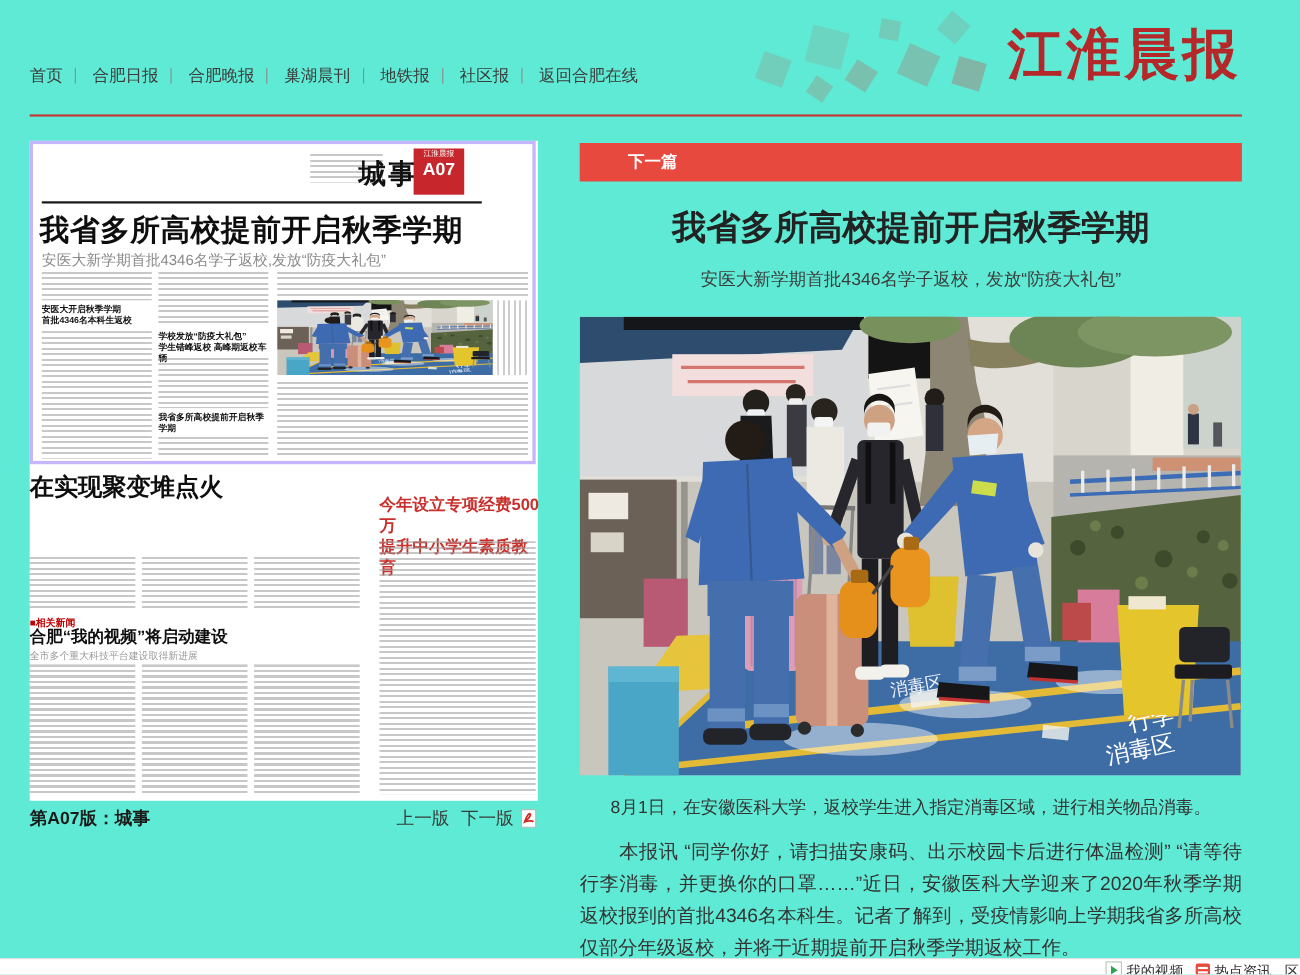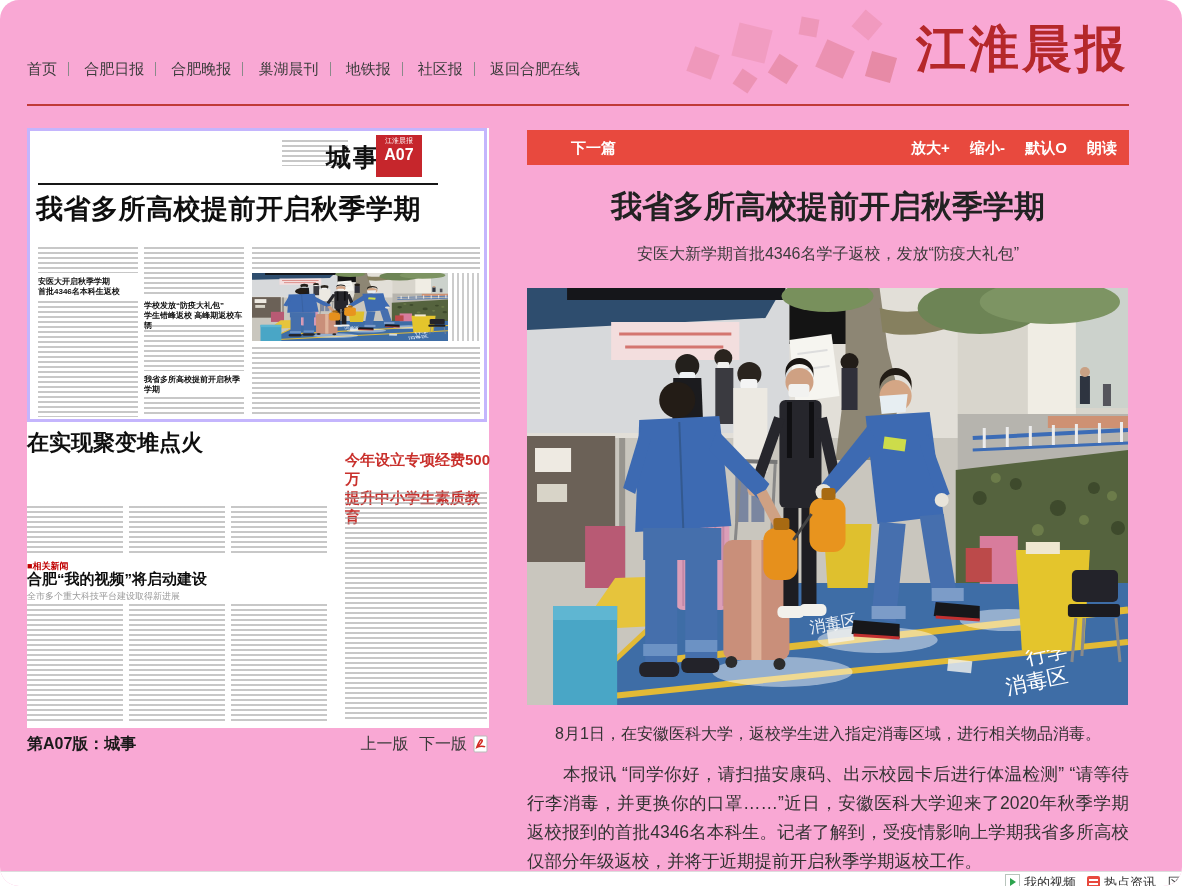--- a/index.html
+++ b/index.html
@@ -1,17 +1,17 @@
 <!DOCTYPE html>
 <html><head>
 <meta charset="utf-8">
 <style>
   html,body{margin:0;padding:0;background:#fff;}
   body{font-family:"Liberation Sans","DejaVu Sans",sans-serif;color:#333;}
-  .screen{position:relative;width:1182px;height:886px;overflow:hidden;background:#f9a8d4;border-radius:19px;}
+  .screen{position:relative;width:1182px;height:886px;overflow:hidden;background:#5eead4;}
   .abs{position:absolute;}
 
   
   .topnav{position:absolute;left:27px;top:60px;font-size:15px;color:#3c3c3c;white-space:nowrap;}
   .topnav a{color:#3c3c3c;text-decoration:none;}
   .navsep{display:inline-block;width:1px;height:14px;background:#8a8a8a;margin:0 11px;vertical-align:-2px;}
   .logo{position:absolute;top:24px;right:54px;font-family:"Liberation Serif","DejaVu Serif",serif;
         font-size:50px;font-weight:900;color:#b5282a;letter-spacing:3px;line-height:1;}
   .mosaic{position:absolute;background:#c4534e;}
   .redrule{position:absolute;left:27px;top:104px;width:1102px;height:2px;background:#c03a38;}
@@ -288,20 +288,21 @@
   <div class="thumb">
     <div class="redbox">
       <div class="t-dateblur blur"></div>
       <div class="t-section">城事</div>
       <div class="t-badge">
         <span class="bp">江淮晨报</span>
         <span class="pn">A07</span>
       </div>
       <div class="t-rule"></div>
       <div class="t-headline">我省多所高校提前开启秋季学期</div>
+      <div class="t-dek">安医大新学期首批4346名学子返校,发放“防疫大礼包”</div>
 
       <div class="abs blur" style="left:8px;top:116px;width:100px;height:26px"></div>
       <div class="abs t-sub" style="left:8px;top:146px;width:100px">
         <div>安医大开启秋季学期</div>
           <div>首批4346名本科生返校</div>
       </div>
       <div class="abs blur" style="left:8px;top:170px;width:100px;height:116px"></div>
 
       <div class="abs blur" style="left:114px;top:116px;width:100px;height:50px"></div>
       <div class="abs t-sub" style="left:114px;top:170px;width:100px">
@@ -350,26 +351,20 @@
     <svg class="pdficon" viewBox="0 0 16 18">
       <rect x="1" y="1" width="13" height="16" rx="1" fill="#fff" stroke="#b9b9b9"></rect>
       <path d="M4,12 C6,6 8,4 9,5 C10,6 7,10 4,12 Z" fill="none" stroke="#d22a22" stroke-width="1.6"></path>
       <path d="M4,12 C7,11 11,11 12,12" fill="none" stroke="#d22a22" stroke-width="1.6"></path>
     </svg>
   </div>
 
   <div class="panel">
     <div class="toolbar">
       <span class="tb-next">下一篇</span>
-      <span class="tb-right">
-        <span>放大+</span>
-        <span>缩小-</span>
-        <span>默认O</span>
-        <span>朗读</span>
-      </span>
     </div>
     <div class="a-title">我省多所高校提前开启秋季学期</div>
     <div class="a-sub">安医大新学期首批4346名学子返校，发放“防疫大礼包”</div>
     <svg class="a-photo" width="601" height="417" viewBox="0 0 600 417" preserveAspectRatio="none">
         <use href="#photo-scene"></use>
       </svg>
     <div class="a-cap">8月1日，在安徽医科大学，返校学生进入指定消毒区域，进行相关物品消毒。</div>
     <div class="a-body">本报讯 “同学你好，请扫描安康码、出示校园卡后进行体温检测” “请等待行李消毒，并更换你的口罩……”近日，安徽医科大学迎来了2020年秋季学期返校报到的首批4346名本科生。记者了解到，受疫情影响上学期我省多所高校仅部分年级返校，并将于近期提前开启秋季学期返校工作。</div>
   </div>
 

